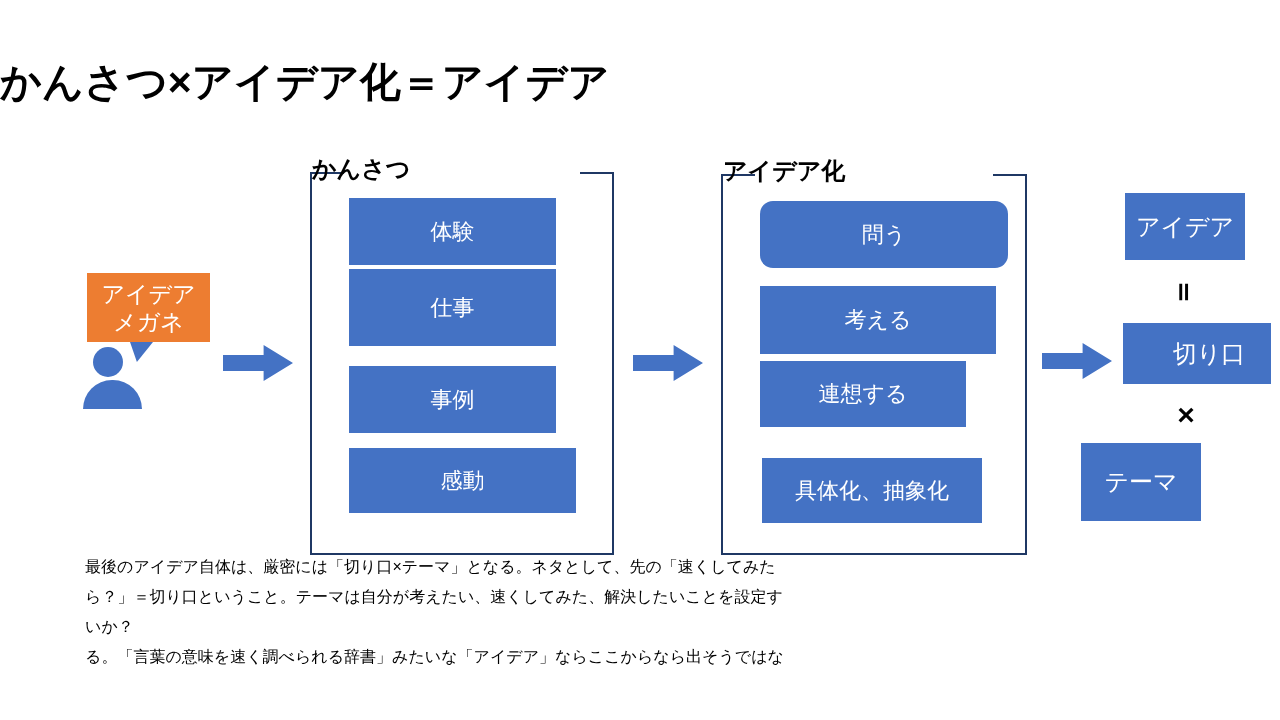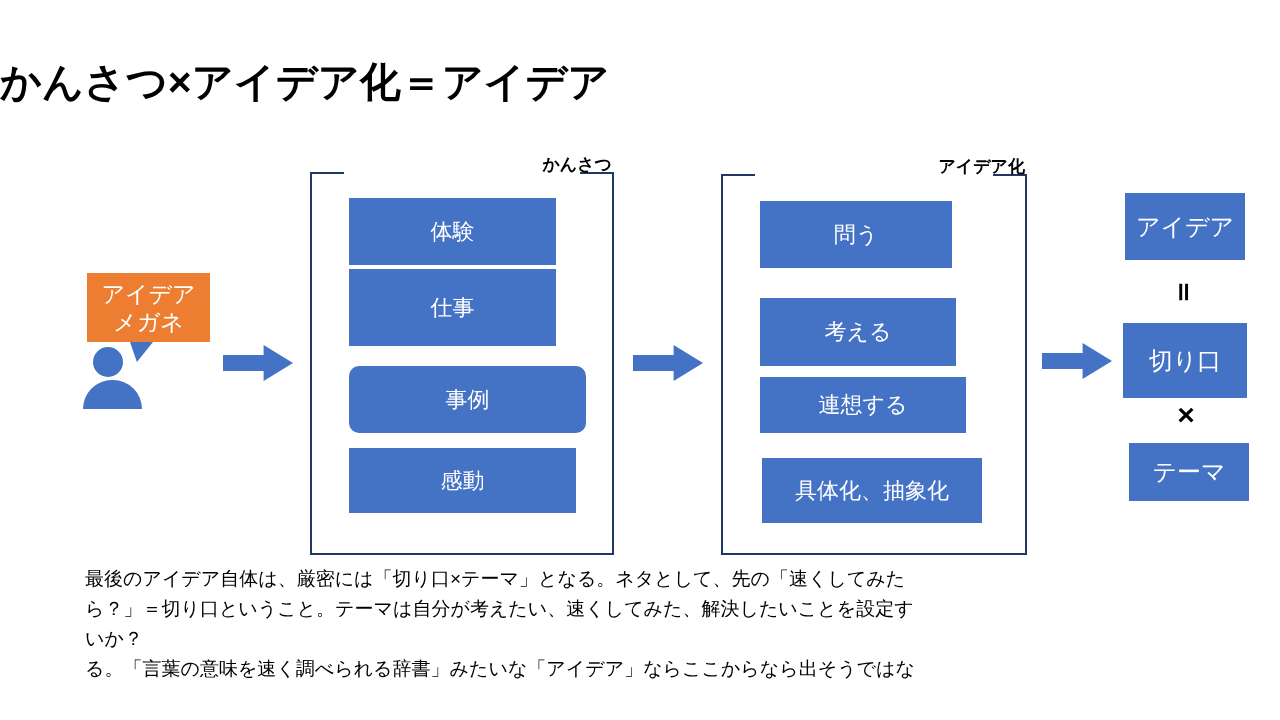--- a/index.html
+++ b/index.html
@@ -38,42 +38,42 @@
   
   .bracket{
     position:absolute;
     border-left:2px solid var(--navy);
     border-right:2px solid var(--navy);
     border-bottom:2px solid var(--navy);
   }
   .seg{position:absolute;top:0;width:32px;height:2px;background:var(--navy);}
   .seg-l{left:0;} .seg-r{right:0;}
   .bracket-label{
-    position:absolute;top:-19px;left:0;right:0;text-align:right;
-    font-size:17px;font-weight:bold;color:var(--ink);background:transparent;
+    position:absolute;top:-19px;left:0;right:0;text-align:left;
+    font-size:24px;font-weight:bold;color:var(--ink);background:transparent;
   }
   .item{
     position:absolute;background:var(--blue);color:#fff;
     display:flex;align-items:center;justify-content:center;font-size:22px;
   }
   
   .rbox{
     position:absolute;background:var(--blue);color:#fff;
     display:flex;align-items:center;justify-content:center;font-size:24px;
   }
   .op{
     position:absolute;display:flex;align-items:center;justify-content:center;
     color:var(--ink);font-weight:bold;
   }
   .op-eq{left:1163px;top:272px;width:44px;height:40px;font-size:30px;transform:rotate(90deg);}
   .op-x{left:1164px;top:398px;width:44px;height:34px;font-size:30px;}
   
   .note{
-    position:absolute;left:85px;top:564px;color:var(--ink);
-    font-size:19px;line-height:30px;
+    position:absolute;left:85px;top:552px;color:var(--ink);
+    font-size:16px;line-height:30px;
   }
   .note div{white-space:nowrap;}
 </style>
 </head>
 <body>
 
 <div class="stage" style="--blue: #4472C4; --orange: #ED7D31; --navy: #1F3864; --ink: #000000;">
 
   <div class="title">かんさつ×アイデア化＝アイデア</div>
 
@@ -90,39 +90,39 @@
   <div class="arrow" style="left:223px;top:345px;"></div>
   <div class="arrow" style="left:633px;top:345px;"></div>
   <div class="arrow" style="left:1042px;top:343px;"></div>
 
   <div class="bracket" style="left:310px;top:172px;width:300px;height:381px;">
     <div class="seg seg-l"></div>
     <div class="seg seg-r"></div>
     <div class="bracket-label">かんさつ</div>
     <div class="item" style="left:37px;top:26px;width:207px;height:67px;">体験</div>
     <div class="item" style="left:37px;top:97px;width:207px;height:77px;">仕事</div>
-    <div class="item" style="left:37px;top:194px;width:237px;height:67px;border-radius:10px;">事例</div>
+    <div class="item" style="left:37px;top:194px;width:207px;height:67px;">事例</div>
     <div class="item" style="left:37px;top:276px;width:227px;height:65px;">感動</div>
   </div>
 
   <div class="bracket" style="left:721px;top:174px;width:302px;height:379px;">
     <div class="seg seg-l"></div>
     <div class="seg seg-r"></div>
     <div class="bracket-label">アイデア化</div>
-    <div class="item" style="left:37px;top:27px;width:192px;height:67px;">問う</div>
-    <div class="item" style="left:37px;top:124px;width:196px;height:68px;">考える</div>
-    <div class="item" style="left:37px;top:203px;width:206px;height:56px;">連想する</div>
+    <div class="item" style="left:37px;top:27px;width:248px;height:67px;border-radius:13px;">問う</div>
+    <div class="item" style="left:37px;top:112px;width:236px;height:68px;">考える</div>
+    <div class="item" style="left:37px;top:187px;width:206px;height:66px;">連想する</div>
     <div class="item" style="left:39px;top:284px;width:220px;height:65px;">具体化、抽象化</div>
   </div>
 
   <div class="rbox" style="left:1125px;top:193px;width:120px;height:67px;">アイデア</div>
   <div class="op op-eq">＝</div>
-  <div class="rbox" style="left:1123px;top:323px;width:124px;height:75px;">切り口</div>
+  <div class="rbox" style="left:1123px;top:323px;width:124px;height:61px;padding-left:24px;">切り口</div>
   <div class="op op-x">×</div>
-  <div class="rbox" style="left:1081px;top:443px;width:120px;height:58px;margin-left:48px;">テーマ</div>
+  <div class="rbox" style="left:1081px;top:443px;width:120px;height:78px;">テーマ</div>
 
   <div class="note">
     <div>最後のアイデア自体は、厳密には「切り口×テーマ」となる。ネタとして、先の「速くしてみた</div>
     <div>ら？」＝切り口ということ。テーマは自分が考えたい、速くしてみた、解決したいことを設定す</div>
     <div>いか？</div>
     <div>る。「言葉の意味を速く調べられる辞書」みたいな「アイデア」ならここからなら出そうではな</div>
   </div>
 
 </div>
 

